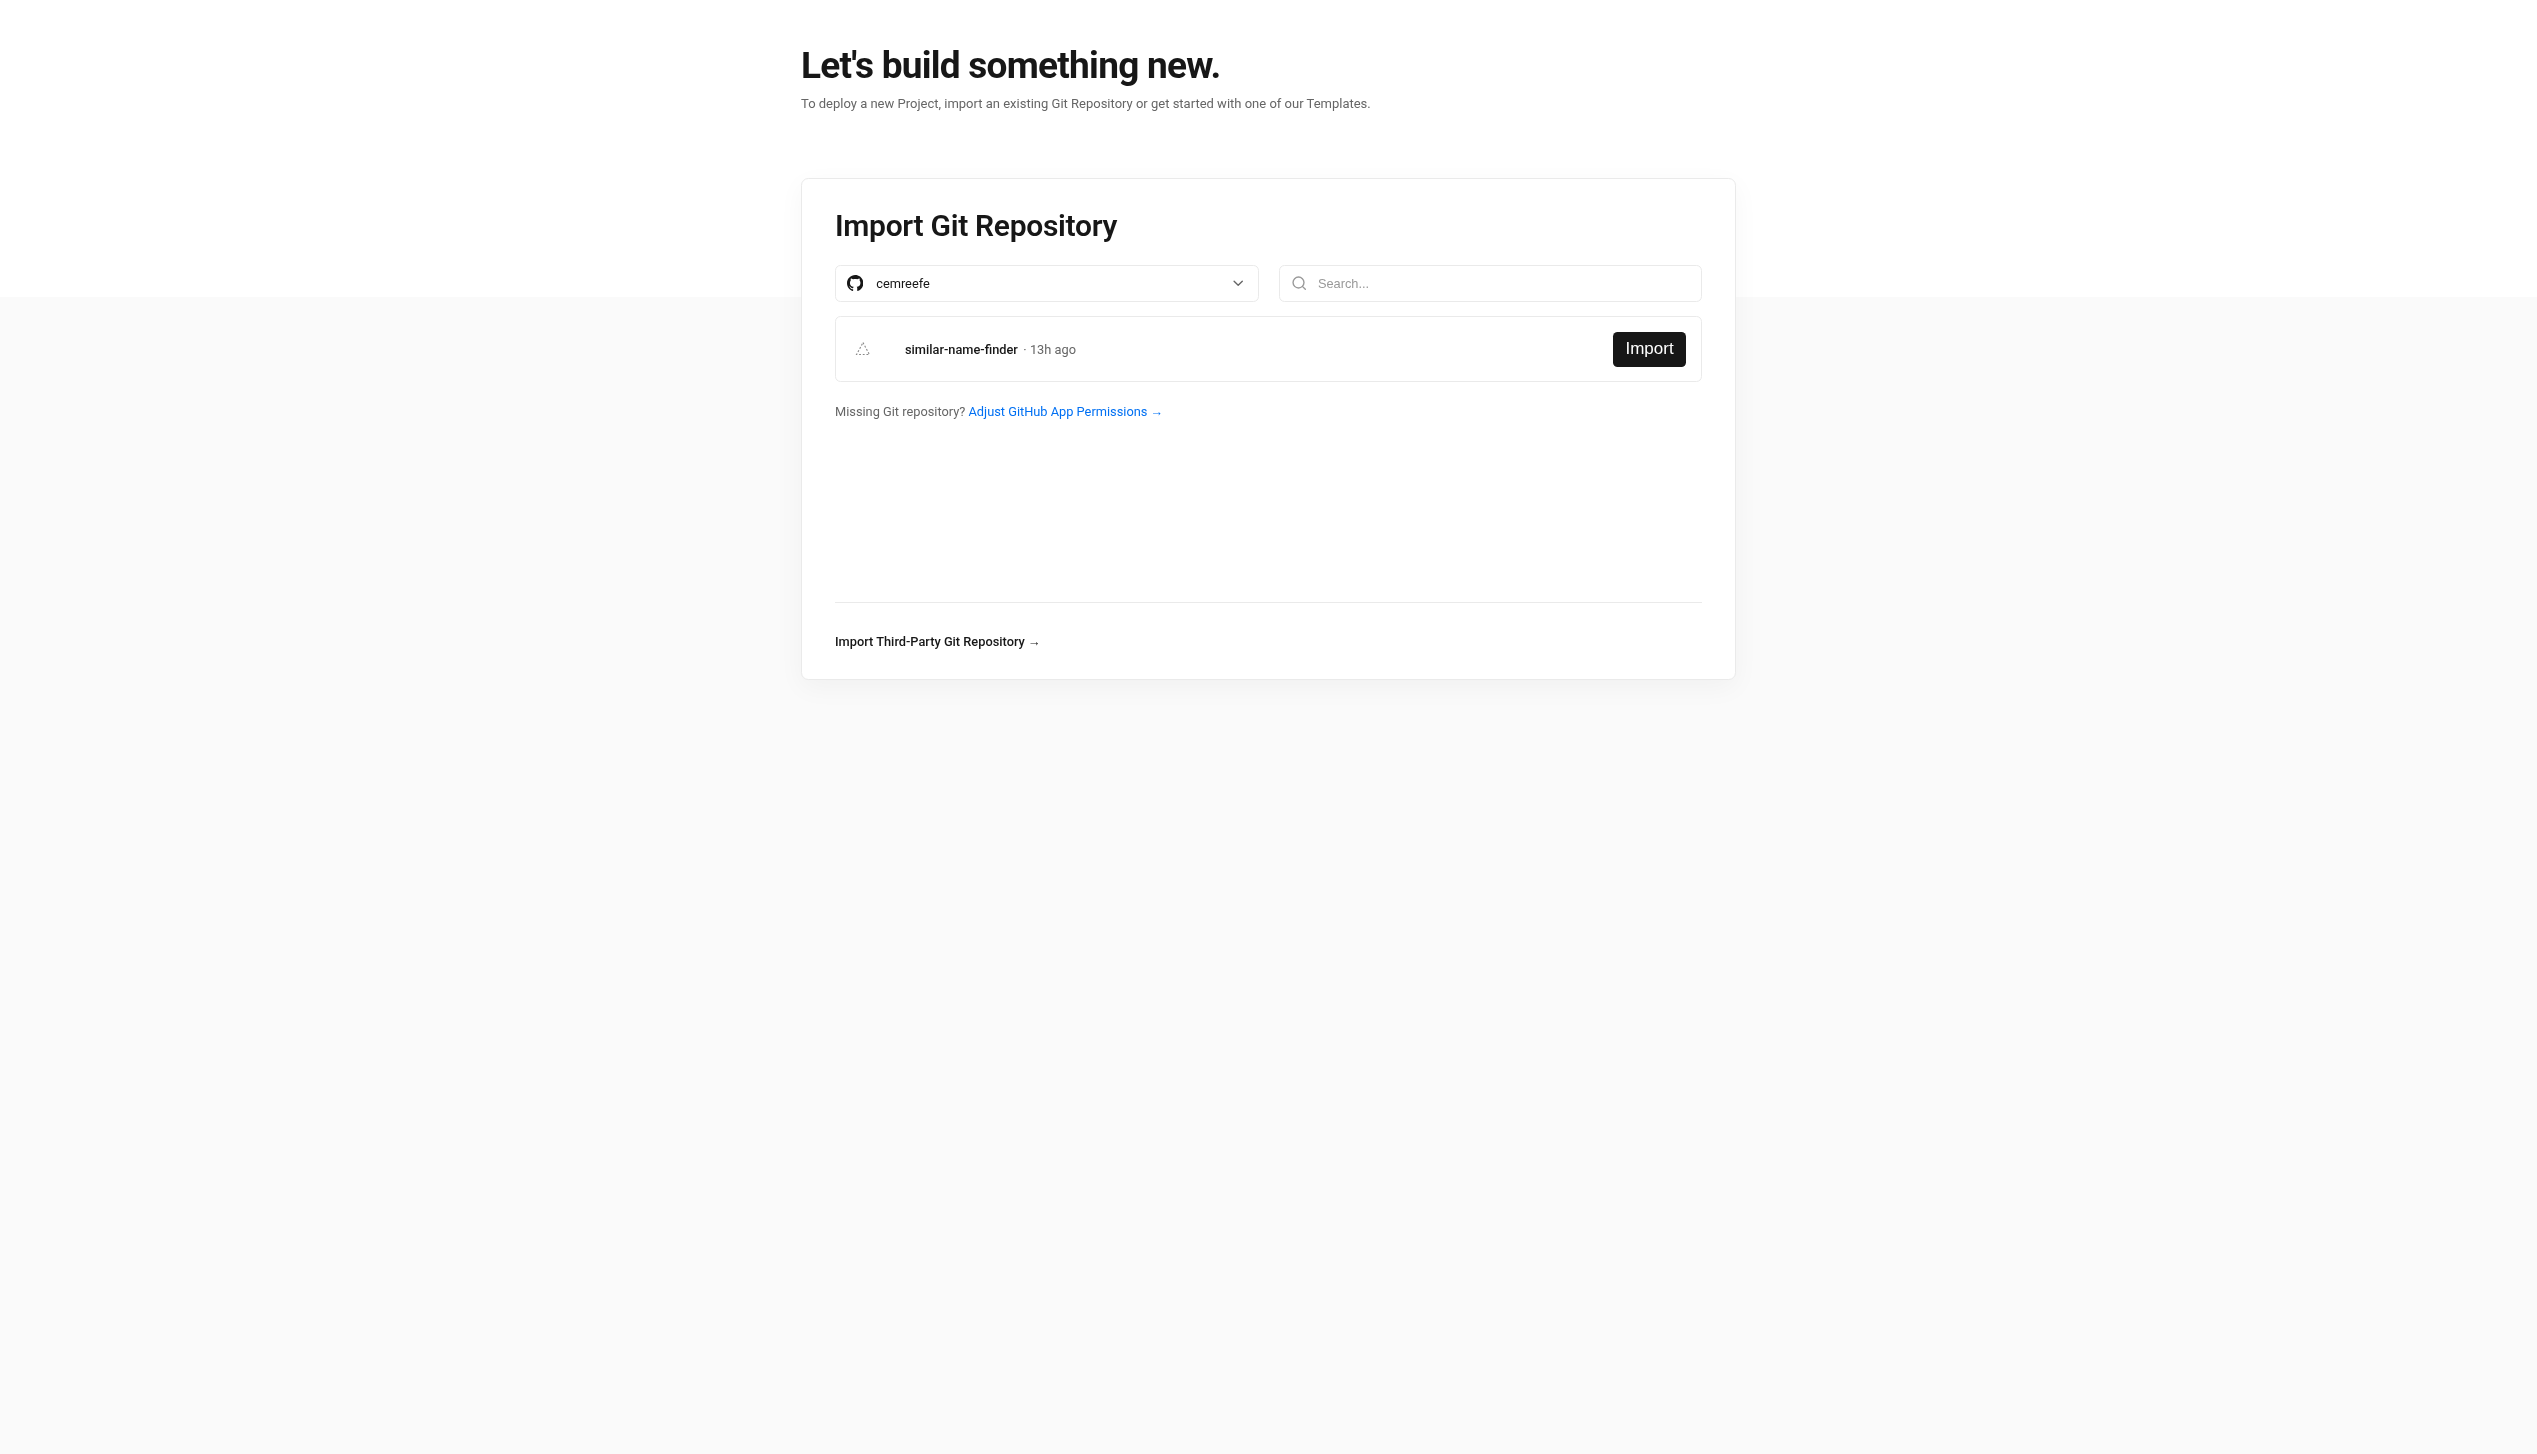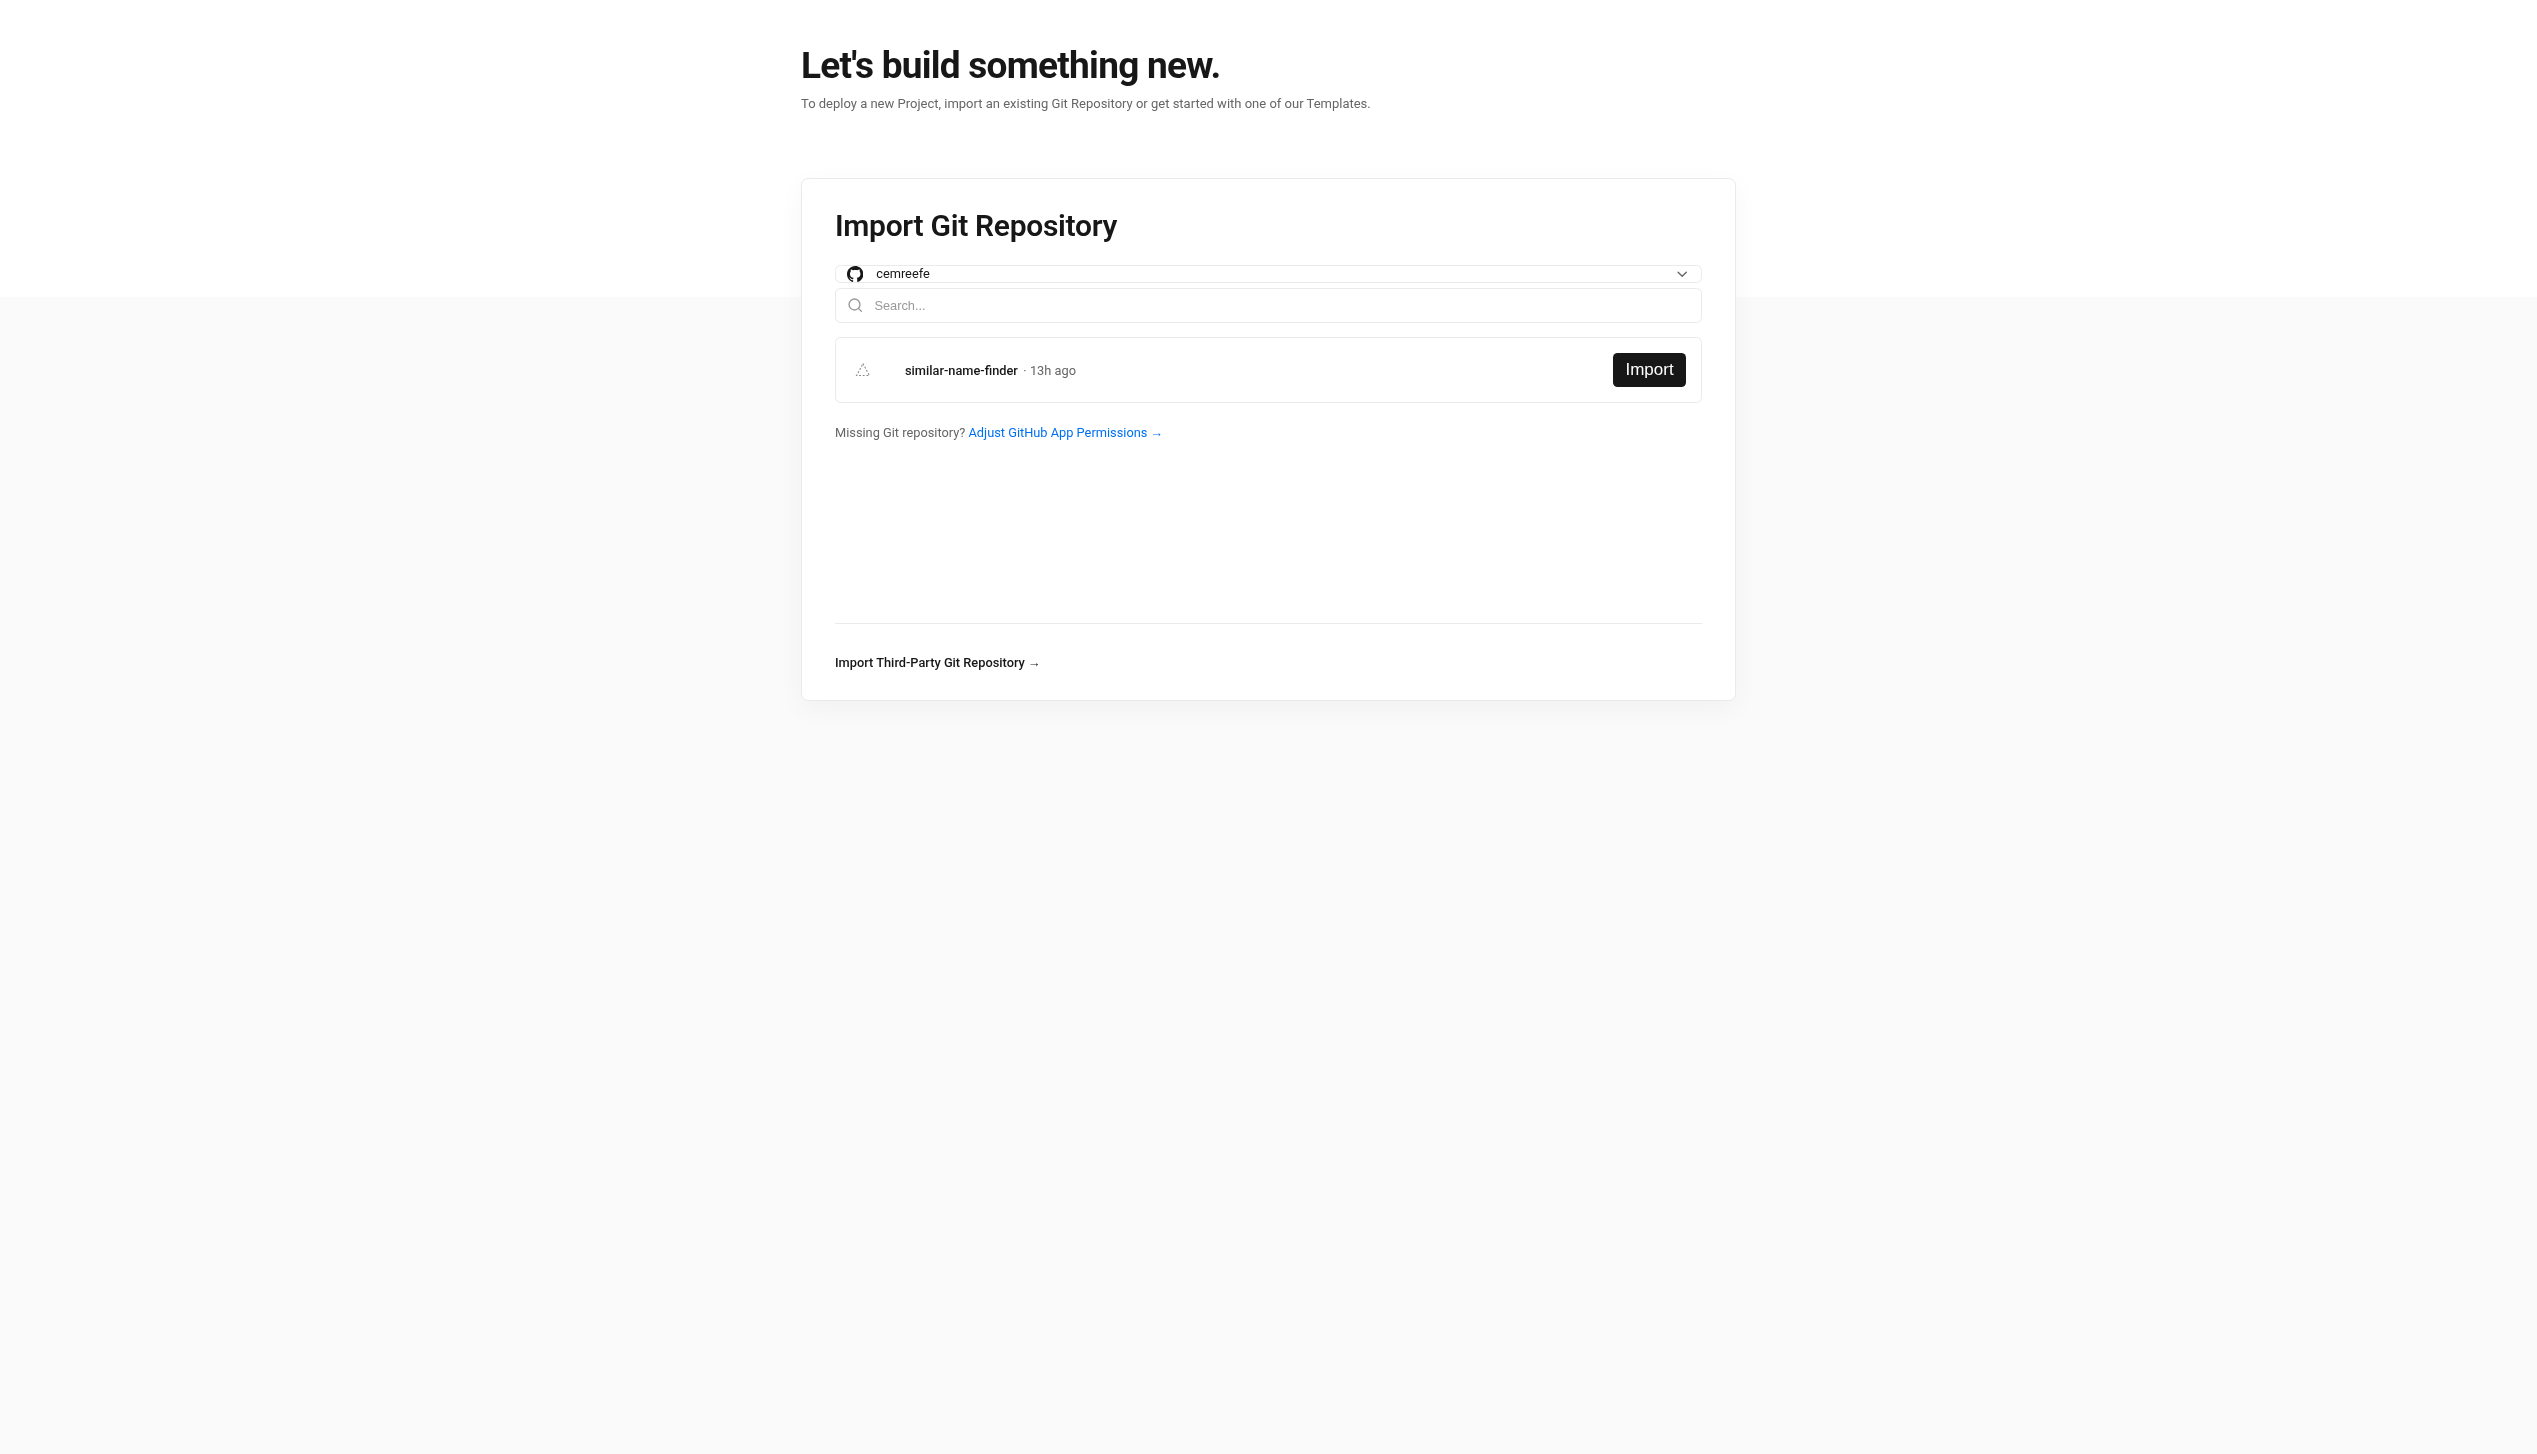--- a/index.html
+++ b/index.html
@@ -70,23 +70,22 @@
     .card-title {
       font-size: 30px;
       font-weight: 600;
       color: #171717;
       margin-bottom: 22px;
       letter-spacing: -0.01em;
     }
     
     .controls-row {
       display: flex;
-      gap: 5px;
+      gap: 20px;
       margin-bottom: 14.6px;
-      flex-direction: column;
     }
     
     .scope-selector {
       display: flex;
       align-items: center;
       flex: 1;
       border: 0.9px solid #eaeaea;
       border-radius: 5.5px;
       padding: 0 11px;
       height: 37px;

